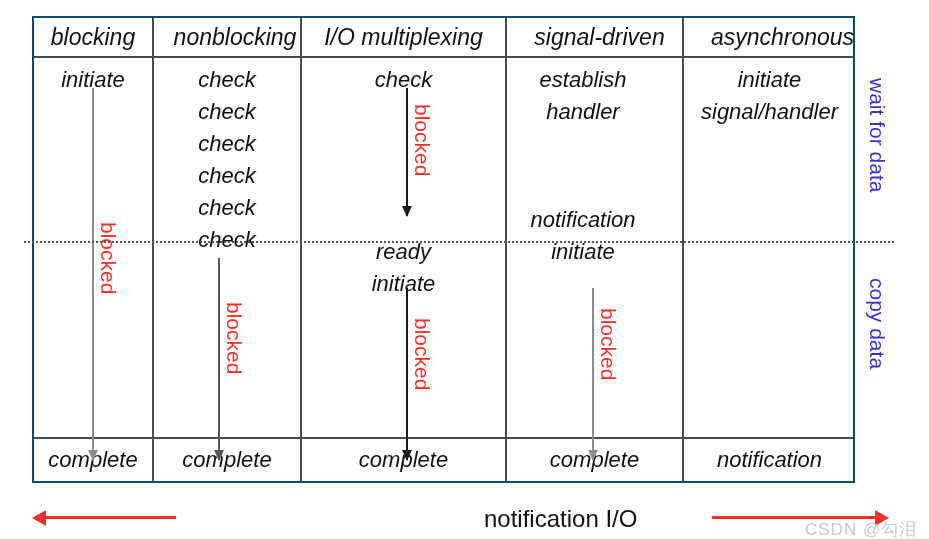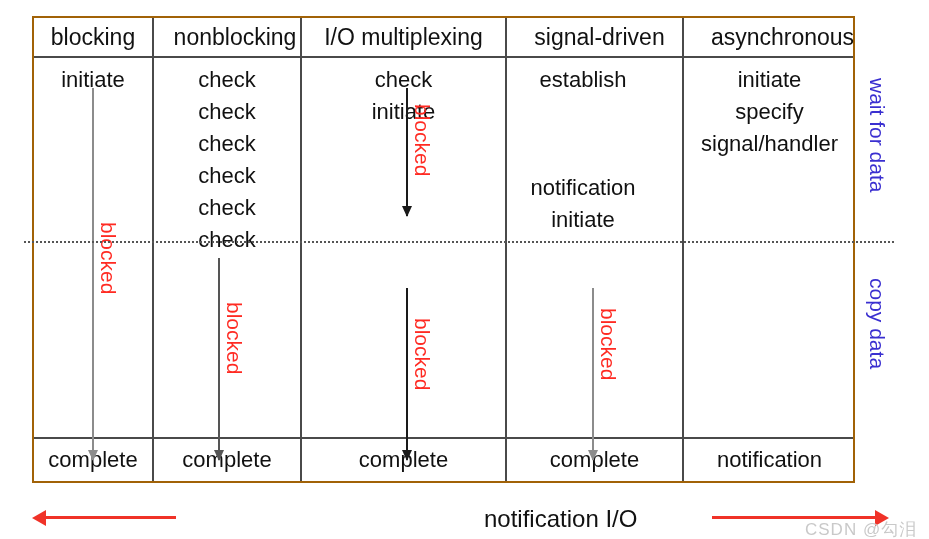--- a/index.html
+++ b/index.html
@@ -22,23 +22,24 @@
     left: 0; top: 0;
     width: 929px; height: 539px;
   }
 
   .table-frame {
     position: absolute;
     left: 32px;
     top: 16px;
     width: 823px;
     height: 467px;
-    border: 2px solid #a16207;
+    border: 2px solid #0c4a6e;
     box-sizing: border-box;
     background: #ffffff;
+    font-style: italic;
   }
 
   .col-sep {
     position: absolute;
     top: 0;
     bottom: 0;
     width: 2px;
     background: #4a4a4a;
   }
 
@@ -212,34 +213,35 @@
       <div class="phase">check</div>
       <div class="phase">check</div>
       <div class="phase">check</div>
       <div class="phase">check</div>
       <div class="phase">check</div>
     </div>
     <div class="footer-cell" style="left:120px; width:146px;">complete</div>
 
     <div class="col-body" style="left:268px; width:203px;">
       <div class="phase" style="margin-top:6px;">check</div>
+      <div class="phase" style="margin-top:140px;">ready</div>
       <div class="phase">initiate</div>
     </div>
     <div class="footer-cell" style="left:268px; width:203px;">complete</div>
 
     <div class="col-body" style="left:473px; width:152px;">
       <div class="phase" style="margin-top:6px;">establish</div>
+      <div class="phase">handler</div>
       <div class="phase" style="margin-top:76px;">notification</div>
       <div class="phase">initiate</div>
     </div>
     <div class="footer-cell" style="left:473px; width:175px;">complete</div>
 
     <div class="col-body" style="left:650px; width:171px;">
       <div class="phase" style="margin-top:6px;">initiate</div>
-      <div class="phase">specify</div>
       <div class="phase">signal/handler</div>
     </div>
     <div class="footer-cell" style="left:650px; width:171px;">notification</div>
   </div>
 
   <div class="arrow" style="left:92px; top:88px; height:372px;">
     <div class="shaft" style="background:#8c8c8c;"></div>
     <div class="head" style="border-top-color:#8c8c8c;"></div>
   </div>
 

